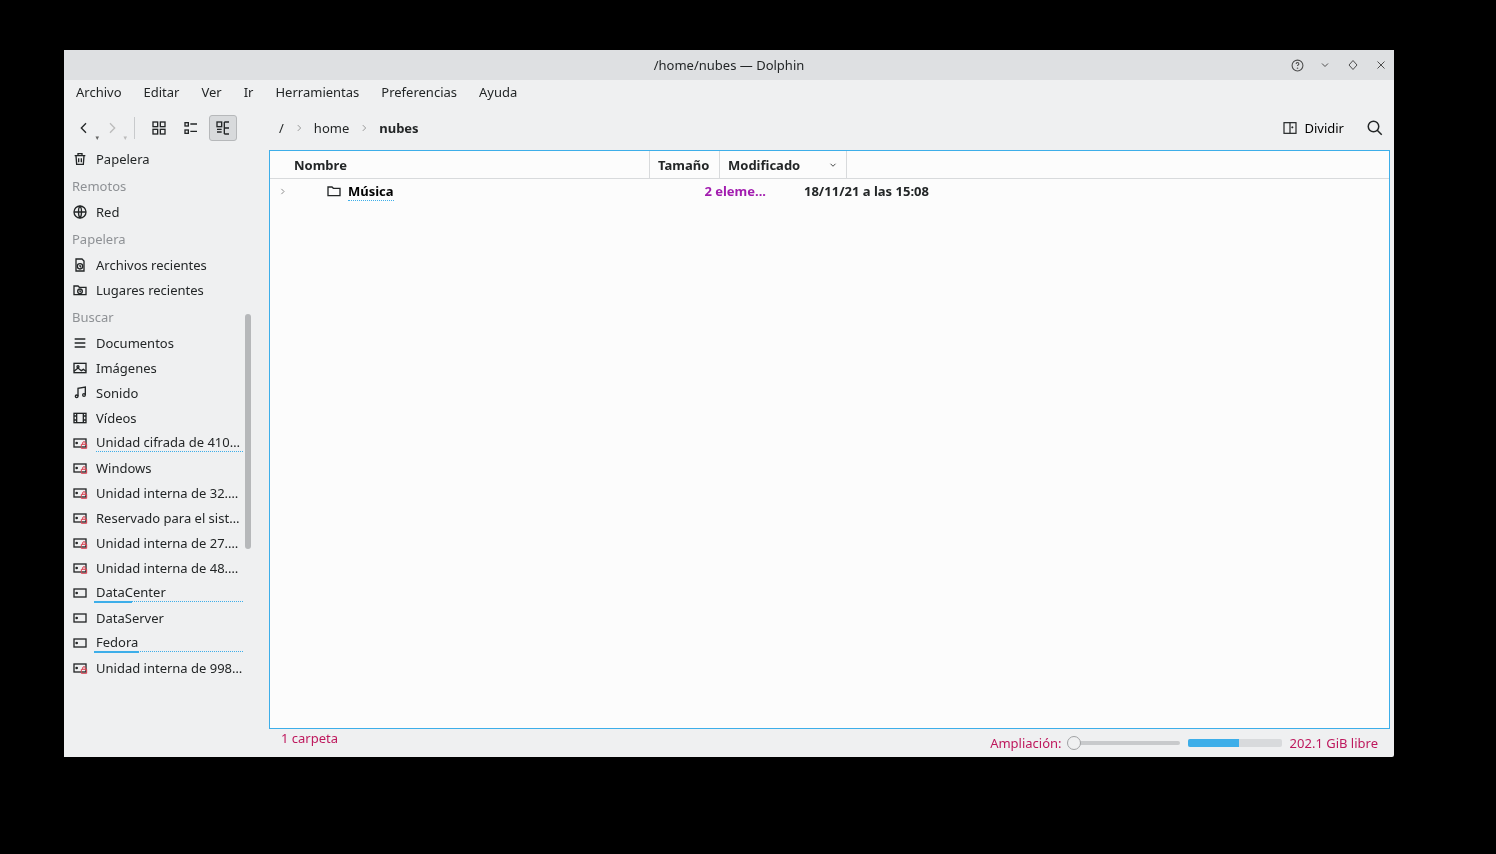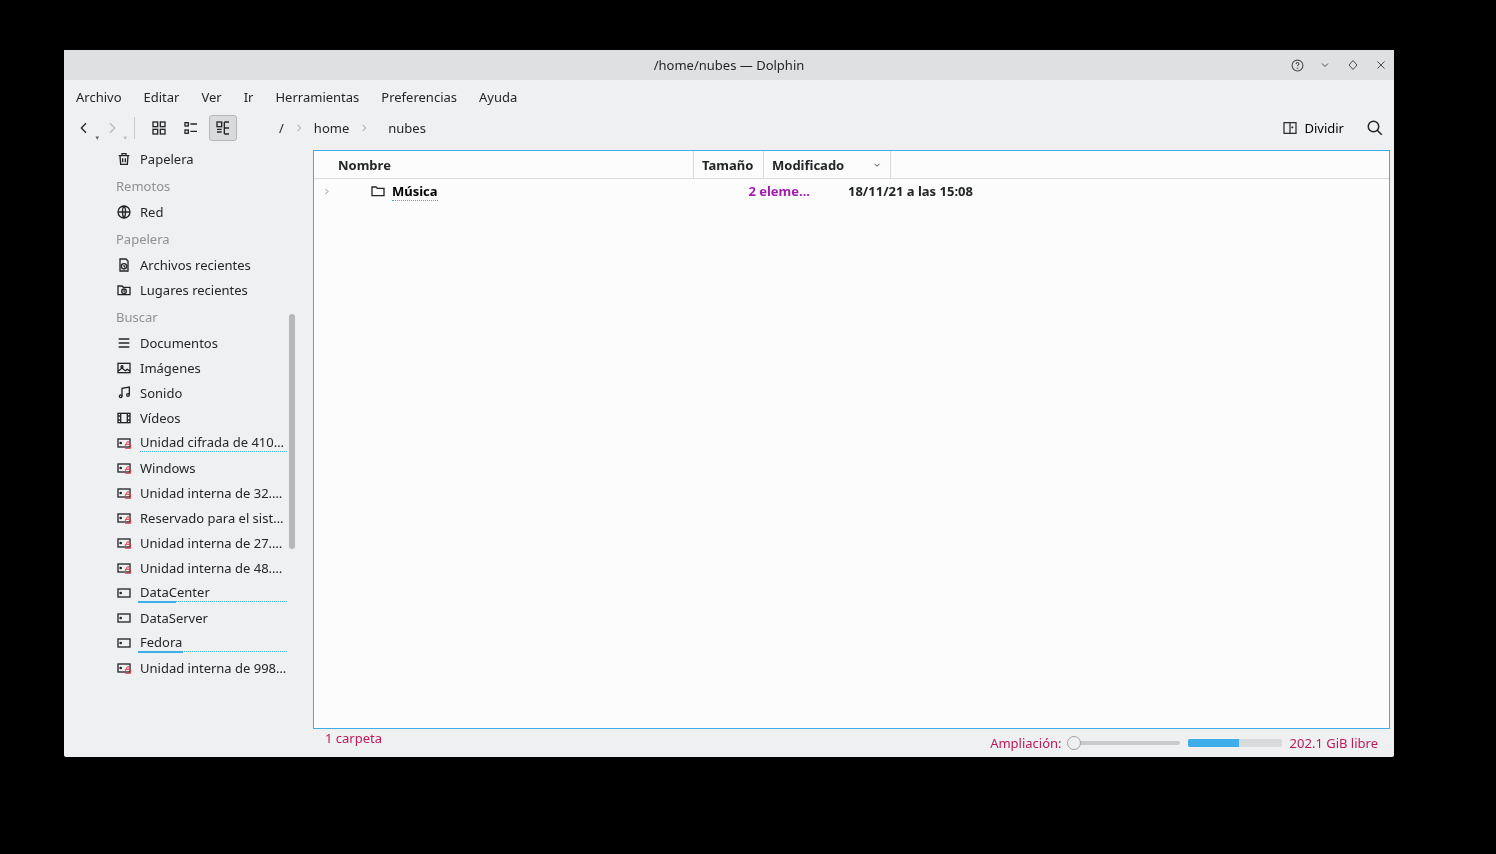--- a/index.html
+++ b/index.html
@@ -1,37 +1,37 @@
 <!DOCTYPE html>
 <html><head>
 <meta charset="utf-8">
 <style>
   * { box-sizing: border-box; margin: 0; padding: 0; font-family: "Noto Sans", "Segoe UI", sans-serif; }
   body { background: #000; width: 1496px; height: 854px; position: relative; }
   .window { position: absolute; left: 64px; top: 50px; width: 1330px; height: 707px; background: #eff0f1; display: flex; flex-direction: column; border-radius: 2px; }
   .titlebar { height: 30px; background: #dee0e2; display: flex; align-items: center; justify-content: center; position: relative; font-size: 13px; color: #232627; }
   .titlebar-controls { position: absolute; right: 6px; top: 0; height: 30px; display: flex; align-items: center; gap: 14px; }
   .titlebar-controls .ctrl { width: 14px; height: 14px; color: #4d4d4d; display: flex; align-items: center; justify-content: center; cursor: pointer; }
-  .menubar { height: 29px; background: #eff0f1; display: flex; align-items: flex-end; padding: 0 10px; gap: 18px; font-size: 13px; color: #232627; }
+  .menubar { height: 29px; background: #eff0f1; display: flex; align-items: flex-start; padding: 0 10px; gap: 18px; font-size: 13px; color: #232627; }
   .menubar span { cursor: pointer; padding: 3px 2px; }
   .toolbar { height: 37px; background: #eff0f1; display: flex; align-items: center; padding: 0 8px; gap: 4px; }
   .nav-btn { width: 24px; height: 24px; display: flex; align-items: center; justify-content: center; cursor: pointer; color: #666; position: relative; }
   .nav-btn.disabled { color: #bbb; }
   .dropdown-arrow { position: absolute; right: -3px; bottom: -2px; font-size: 7px; color: #666; }
   .vsep { width: 1px; height: 22px; background: #c8cacc; margin: 0 6px; }
   .view-btn { width: 28px; height: 26px; display: flex; align-items: center; justify-content: center; cursor: pointer; border-radius: 3px; }
   .view-btn.active { background: #d8dadc; border: 1px solid #b6b8ba; }
   .breadcrumb { display: flex; align-items: center; margin-left: 38px; gap: 10px; font-size: 13px; color: #232627; }
   .breadcrumb .sep { color: #888; }
   .breadcrumb .crumb { cursor: pointer; }
-  .breadcrumb .crumb.current { font-weight: 400; margin-left: 9px; }
+  .breadcrumb .crumb.current { font-weight: 700; }
   .toolbar-right { margin-left: auto; display: flex; align-items: center; gap: 14px; }
   .split-btn { display: flex; align-items: center; gap: 6px; font-size: 13px; cursor: pointer; padding: 3px 6px; }
   .search-btn { width: 22px; height: 22px; display: flex; align-items: center; justify-content: center; cursor: pointer; color: #232627; }
-  .body { flex: 1; display: flex; overflow: hidden; margin-left: 44px; }
+  .body { flex: 1; display: flex; overflow: hidden; }
   .sidebar { width: 187px; background: #eff0f1; overflow-y: auto; font-size: 13px; position: relative; }
   .sidebar-scroll-thumb { position: absolute; right: 0; top: 168px; width: 6px; height: 235px; background: #b6b8ba; border-radius: 3px; }
   .sb-item { display: flex; align-items: center; padding: 4px 8px; gap: 8px; cursor: pointer; color: #232627; height: 25px; }
   .sb-item .label { flex: 1; white-space: nowrap; overflow: hidden; text-overflow: ellipsis; }
   .sb-header { color: #8e9195; font-size: 13px; padding: 6px 8px 4px 8px; cursor: default; }
   .sb-icon { width: 16px; height: 16px; flex-shrink: 0; display: flex; align-items: center; justify-content: center; color: #232627; }
   .underline-blue { border-bottom: 1px dotted #3daee9; }
   .capacity-bar { position: absolute; left: 30px; bottom: 2px; height: 2px; background: #3daee9; }
   .sb-item.with-bar { position: relative; }
   .main { flex: 1; display: flex; flex-direction: column; padding: 4px 4px 0 18px; }

